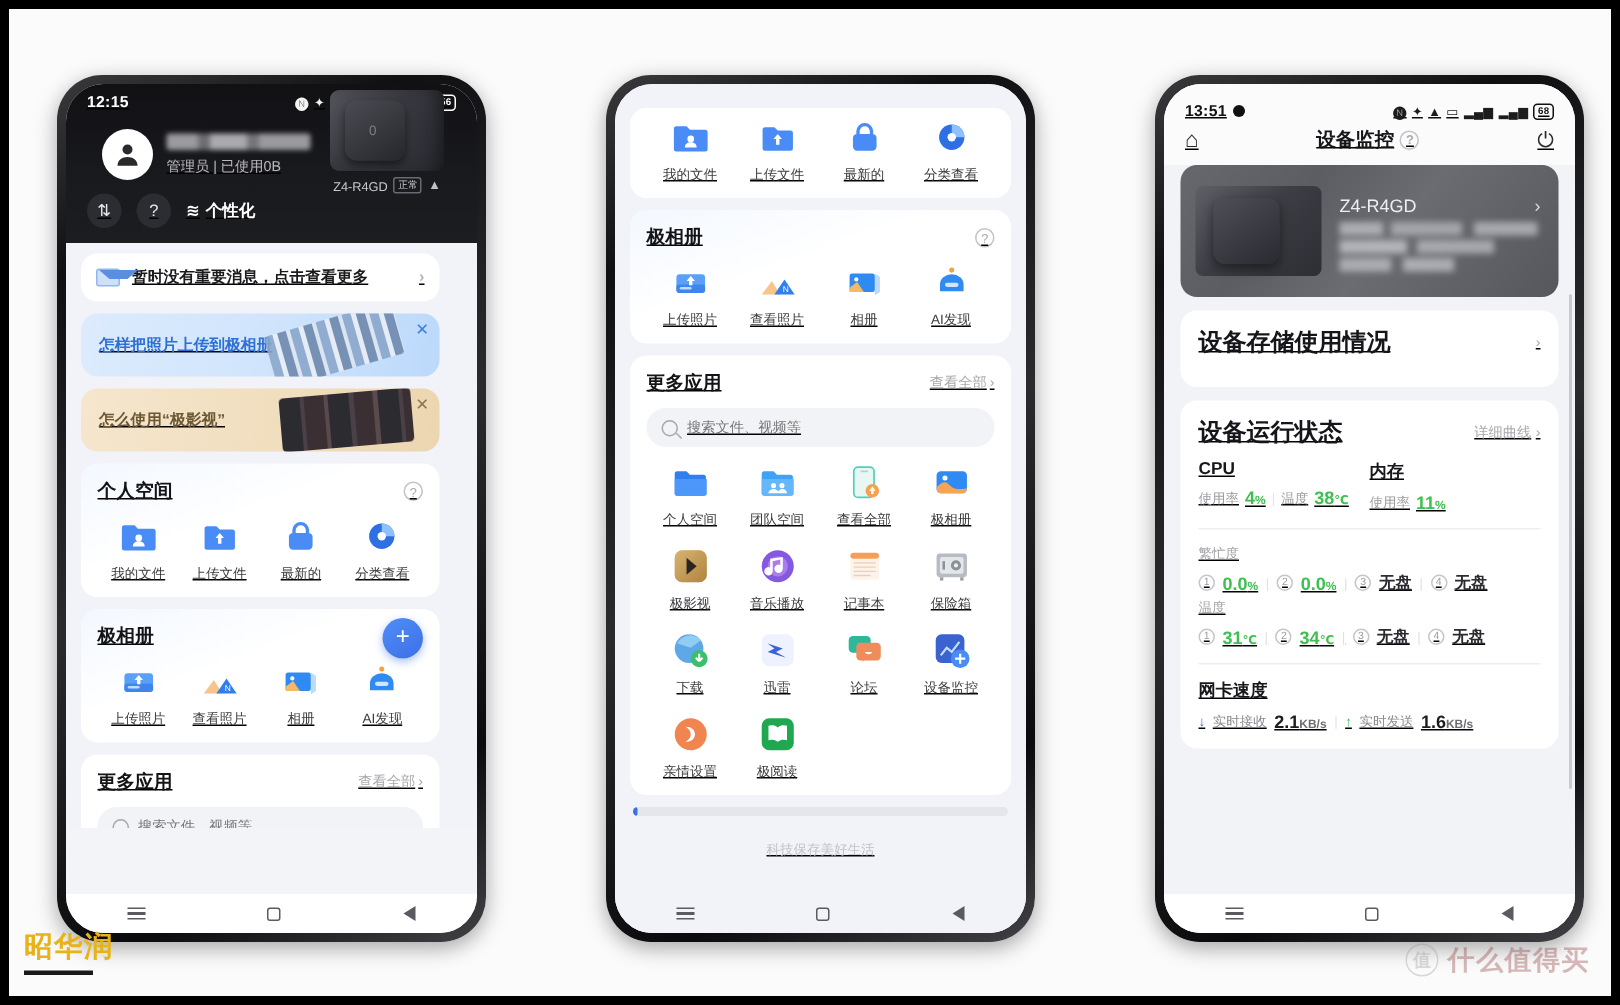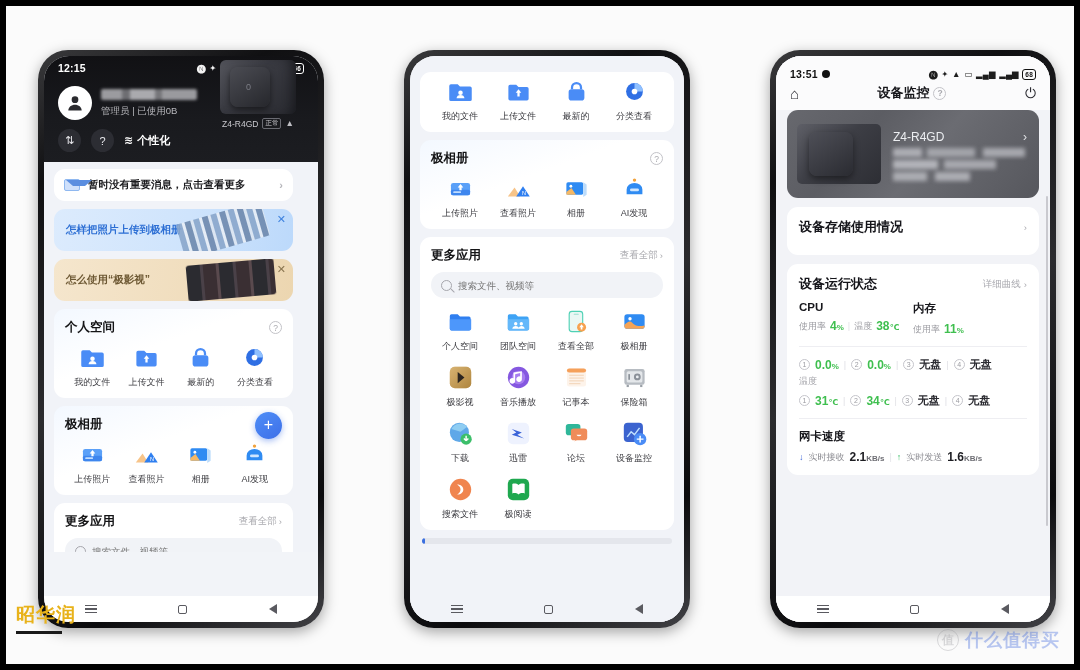--- a/index.html
+++ b/index.html
@@ -20,20 +20,21 @@
     position:absolute;
     border-radius:30px;
     background:linear-gradient(150deg,#3a3a3c 0%,#101012 18%,#2b2b2e 50%,#0b0b0d 82%,#424246 100%);
     padding:6px;
     box-shadow:0 4px 14px rgba(0,0,0,.35);
   }
   .screen {
     position:relative; width:100%; height:100%;
     border-radius:25px; overflow:hidden;
     background:#f2f4f8;
+    text-decoration:underline;
   }
   #phone1 { left:32px;  top:44px; width:286px; height:578px; }
   #phone2 { left:398px; top:44px; width:286px; height:578px; }
   #phone3 { left:764px; top:44px; width:286px; height:578px; }
 
   
   .statusbar {
     height:24px; display:flex; align-items:center;
     justify-content:space-between; padding:0 14px;
     font-size:10.5px; font-weight:bold; letter-spacing:.2px;
@@ -47,21 +48,21 @@
     border:1px solid currentColor; border-radius:3px;
     padding:0px 2px; font-size:6.5px; line-height:9px; font-weight:bold;
   }
   .dot-blk { width:8px;height:8px;border-radius:50%;background:#111;display:inline-block; }
 
   
   .p1-hero {
     background:linear-gradient(180deg,#111114 0%,#191a1e 60%,#1c1d21 100%);
     padding:0 0 10px 0; position:relative;
   }
-  .p1-user { display:flex; align-items:center; padding:6px 14px 0 14px; gap:9px; }
+  .p1-user { display:flex; align-items:center; padding:6px 14px 0 24px; gap:9px; }
   .avatar {
     width:34px;height:34px;border-radius:50%;background:#fff;
     display:flex;align-items:center;justify-content:center;flex:0 0 auto;
   }
   .avatar svg { width:20px;height:20px;fill:#2a2a2e; }
   .blurname {
     width:96px;height:11px;border-radius:2px;margin-bottom:5px;
     background:linear-gradient(90deg,#9b9b9f 0 22%,#6e6e72 22% 30%,#aaaaae 30% 56%,#76767a 56% 64%,#9a9a9e 64% 100%);
     filter:blur(1.6px);
   }
@@ -182,21 +183,21 @@
   .p3-dev .dchev { position:absolute; right:12px; top:20px; color:#dfe0e4; font-size:12px; }
   .p3-dev .dblur { position:absolute; left:106px; top:38px; width:132px; height:34px;
      background:
        linear-gradient(90deg,#b9bac0 0 22%,transparent 22% 26%,#aeafb5 26% 62%,transparent 62% 68%,#b4b5bb 68% 100%) 0 0/100% 9px no-repeat,
        linear-gradient(90deg,#c0c1c7 0 34%,transparent 34% 39%,#b3b4ba 39% 78%,transparent 78% 100%) 0 12px/100% 9px no-repeat,
        linear-gradient(90deg,#b7b8be 0 26%,transparent 26% 32%,#b9bac0 32% 58%,transparent 58% 100%) 0 24px/100% 9px no-repeat;
      filter:blur(2px); opacity:.85;
   }
   .p3card { background:#fff; border-radius:11px; margin:0 11px 9px 11px; padding:11px 12px; }
   .p3-h { display:flex; align-items:center; margin-bottom:8px; }
-  .p3-h .t { font-size:13px; font-weight:bold; color:#15151a; }
+  .p3-h .t { font-size:16px; font-weight:bold; color:#15151a; }
   .p3-h .r { margin-left:auto; font-size:9.5px; color:#a8a8ae; display:flex; align-items:center; gap:3px;}
   .stats3 { display:flex; align-items:center; }
   .st { flex:1; text-align:center; }
   .st .v { font-size:15px; font-weight:bold; color:#18181d; }
   .st .v em { font-style:normal; font-size:9px; font-weight:bold; margin-left:1px; }
   .st .k { font-size:9px; color:#9b9ba1; margin-top:3px; }
   .vdiv { width:1px; height:26px; background:#ececf0; }
   .two { display:flex; }
   .two > div { flex:1; }
   .sub-t { font-size:11.5px; font-weight:bold; color:#17171c; margin-bottom:6px;}
@@ -212,28 +213,28 @@
   .drow .g i{font-style:normal;font-size:8px;}
   .drow .nd { color:#2b2b31; font-weight:bold; font-size:11px; }
   .drow .bar { color:#e0e0e5; }
   .netrow { display:flex; align-items:center; gap:5px; font-size:9px; color:#8c8c92; }
   .netrow b { color:#1d1d22; font-size:12px; }
   .netrow b i { font-style:normal; font-size:8px; color:#6d6d73;}
   .p3-scroll { position:absolute; right:2px; top:140px; width:2.5px; height:330px;
                background:#c9c9cf; border-radius:2px; }
 
   
-  .wm-left { position:absolute; left:10px; bottom:30px; }
+  .wm-left { position:absolute; left:10px; bottom:14px; }
   .wm-left .zh { font-size:19px; font-weight:bold; color:#e8b21a; letter-spacing:1px;
                  font-family:"DejaVu Sans", sans-serif; }
   .wm-left .bar { width:46px; height:3px; background:#1a1a1a; margin-top:3px; }
   .wm-right { position:absolute; right:14px; bottom:12px; display:flex; align-items:center; gap:6px; opacity:.3; }
   .wm-right .badge { width:22px;height:22px;border-radius:50%;border:1.5px solid #8b8b90;
                      display:flex;align-items:center;justify-content:center;color:#8b8b90;font-size:12px;font-weight:bold;}
-  .wm-right .txt { font-size:18px; font-weight:bold; color:#1d4ed8; letter-spacing:1px; }
+  .wm-right .txt { font-size:18px; font-weight:bold; color:#7f1d1d; letter-spacing:1px; }
 </style>
 </head>
 <body>
 
 <div id="canvas">
 
   <div class="phone" id="phone1">
     <div class="screen">
 
       <div class="p1-hero">
@@ -679,39 +680,40 @@
               <span class="lbl">设备监控</span>
             </div>
 
             <div class="tile">
               <span class="ic">
                 <svg viewBox="0 0 48 48" width="27" height="27">
                     <circle cx="24" cy="24" r="19" fill="#f0854f"></circle>
                     <path d="M18 15c7 0 11 4 11 9s-4 9-11 9c4-3 6-5 6-9s-2-6-6-9z" fill="#fff"></path>
                   </svg>
               </span>
-              <span class="lbl">搜索文件</span>
+              <span class="lbl">亲情设置</span>
             </div>
             <div class="tile">
               <span class="ic">
                 <svg viewBox="0 0 48 48" width="27" height="27">
                     <rect x="5" y="5" width="38" height="38" rx="9" fill="#1fa84f"></rect>
                     <path d="M24 16c-3-3-8-3-11-2v17c3-1 8-1 11 2zM24 16c3-3 8-3 11-2v17c-3-1-8-1-11 2z" fill="#fff"></path>
                   </svg>
               </span>
               <span class="lbl">极阅读</span>
             </div>
             <div></div>
               <div></div>
           </div>
         </div>
 
         <div class="cap-bar">
             <i></i>
           </div>
+        <div class="p2-slogan">科技保存美好生活</div>
       </div>
 
       <div class="navbar gray">
         <span class="nv-bars">
             <i></i>
             <i></i>
             <i></i>
           </span>
         <span class="nv-sq"></span>
         <span class="nv-tri"></span>
@@ -786,20 +788,21 @@
               <div class="sub-t">内存</div>
               <div class="mini">
                 <span>使用率</span>
                 <b><span>11</span><i>%</i></b>
               </div>
             </div>
           </div>
 
           <div class="sepline"></div>
 
+          <div class="dlabel">繁忙度</div>
           <div class="drow">
             <span class="num-c">1</span>
             <span class="g"><span>0.0</span><i>%</i></span>
             <span class="bar">|</span>
             <span class="num-c">2</span>
             <span class="g"><span>0.0</span><i>%</i></span>
             <span class="bar">|</span>
             <span class="num-c">3</span>
             <span class="nd">无盘</span>
             <span class="bar">|</span>

